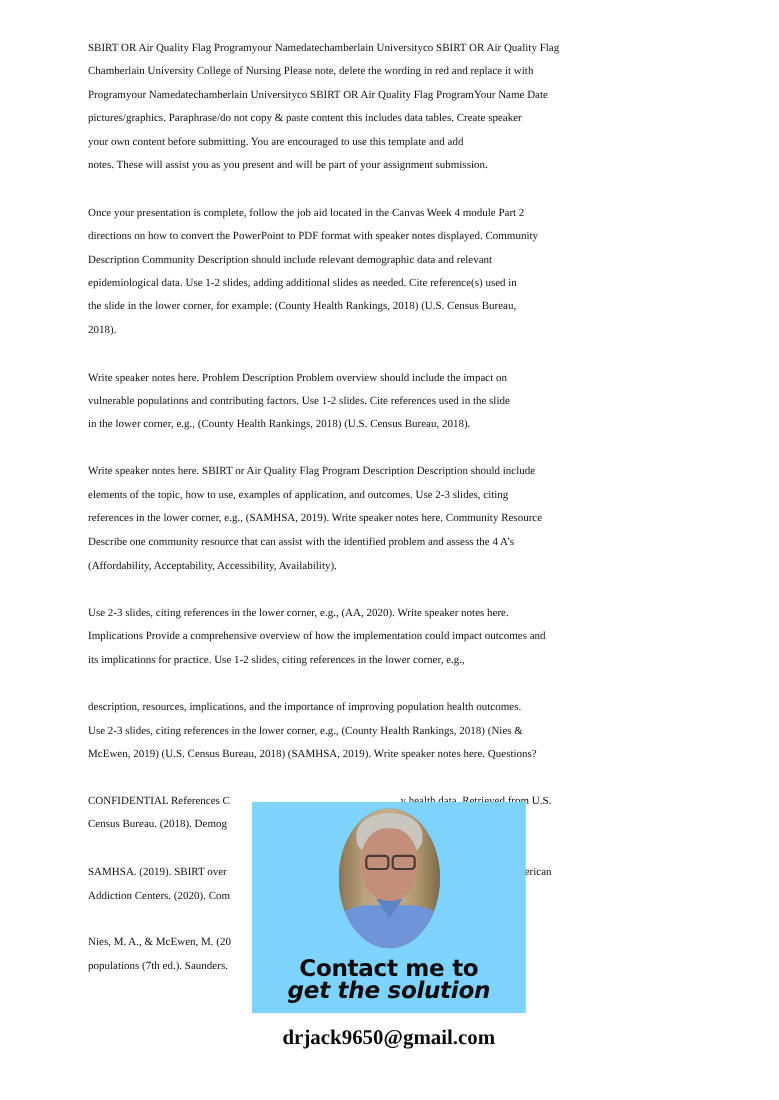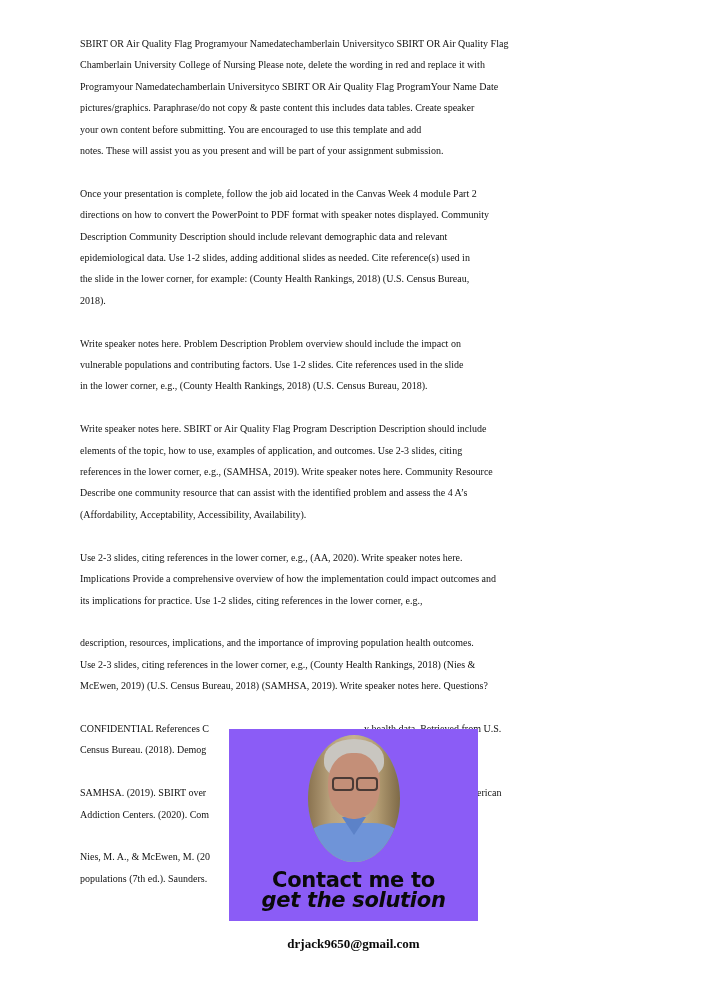--- a/index.html
+++ b/index.html
@@ -30,21 +30,21 @@
     .line {
       display: block;
       white-space: nowrap;
     }
     .overlay {
       position: absolute;
       left: 229px;
       top: 729px;
       width: 249px;
       height: 192px;
-      background: #8b5cf6;
+      background: #7dd3fc;
     }
     .photo {
       position: absolute;
       left: 79px;
       top: 6px;
       width: 92px;
       height: 127px;
       border-radius: 50%;
       overflow: hidden;
       background: #6a8fd6;
@@ -94,21 +94,21 @@
     .cta.l1 { top: 137px; }
     .cta.l2 { top: 157px; font-style: italic; }
     .email {
       position: absolute;
       left: 0;
       top: 202px;
       width: 100%;
       text-align: center;
       font-family: "Liberation Serif", "DejaVu Serif", serif;
       font-weight: bold;
-      font-size: 13px;
+      font-size: 19px;
       line-height: 26px;
       color: #0a0a0a;
     }
   </style>
 </head>
 <body>
 
 <div class="doc">
   <div class="para">
     <span class="line">SBIRT OR Air Quality Flag Programyour Namedatechamberlain Universityco SBIRT OR Air Quality Flag</span>

